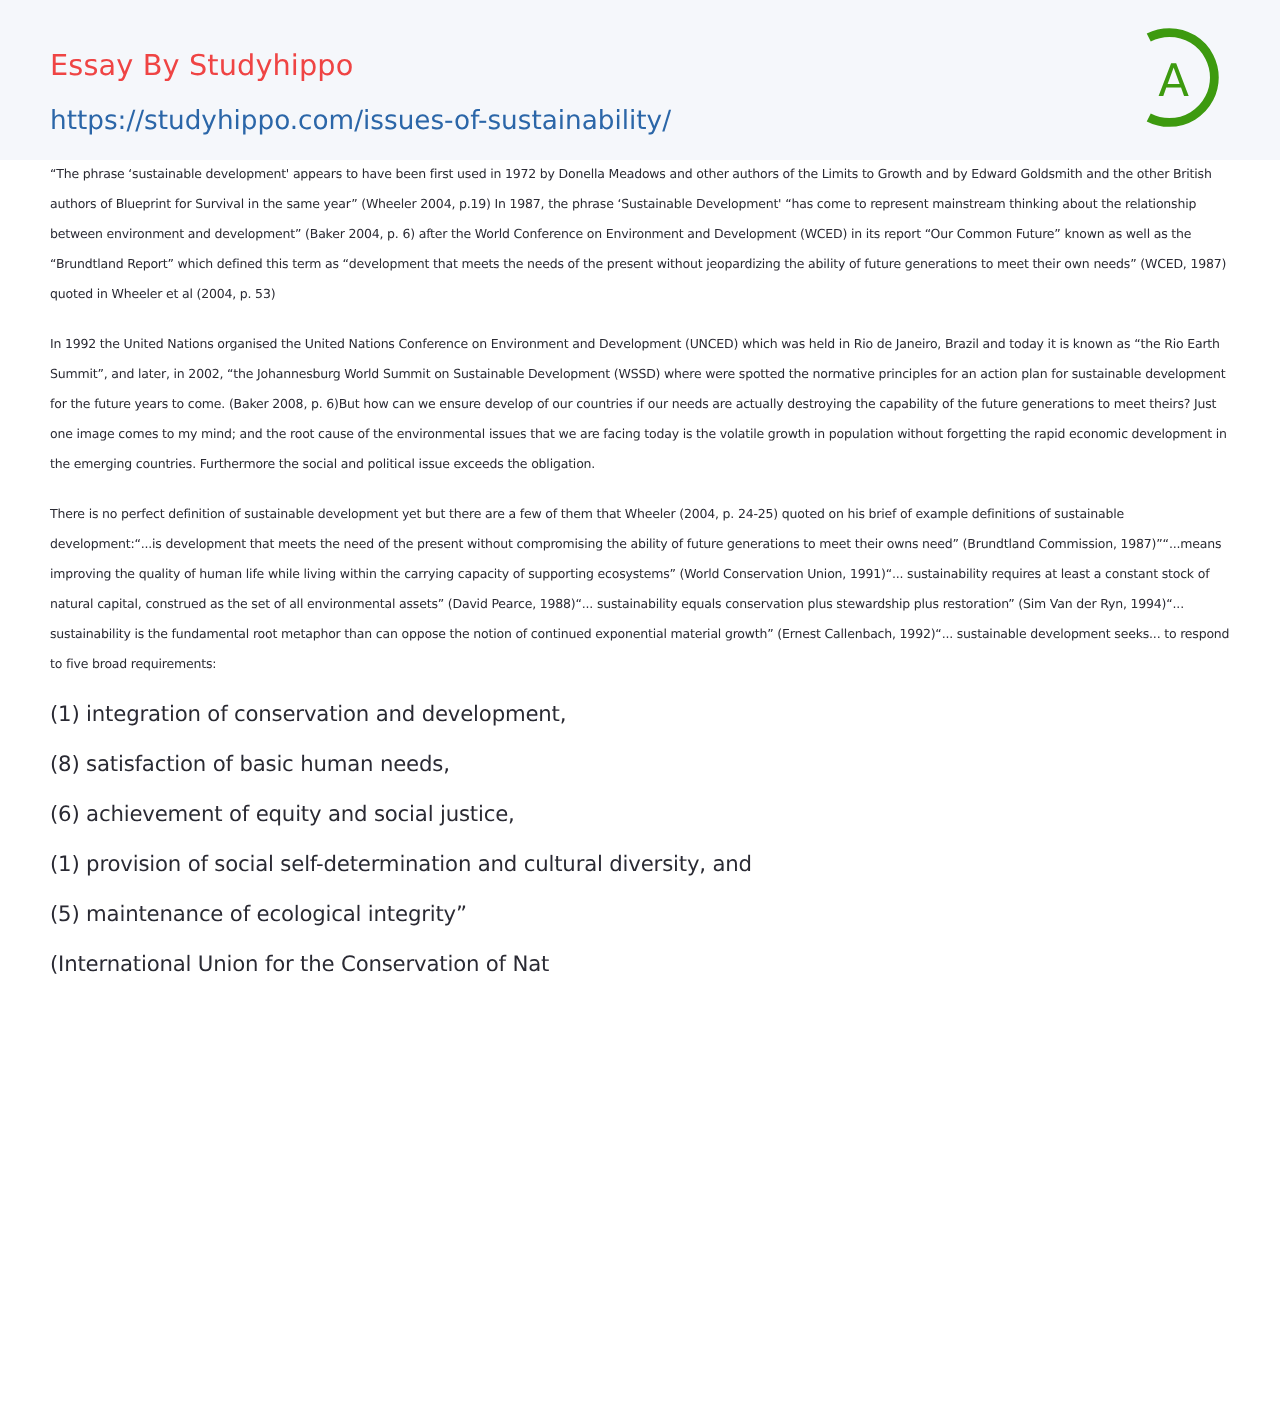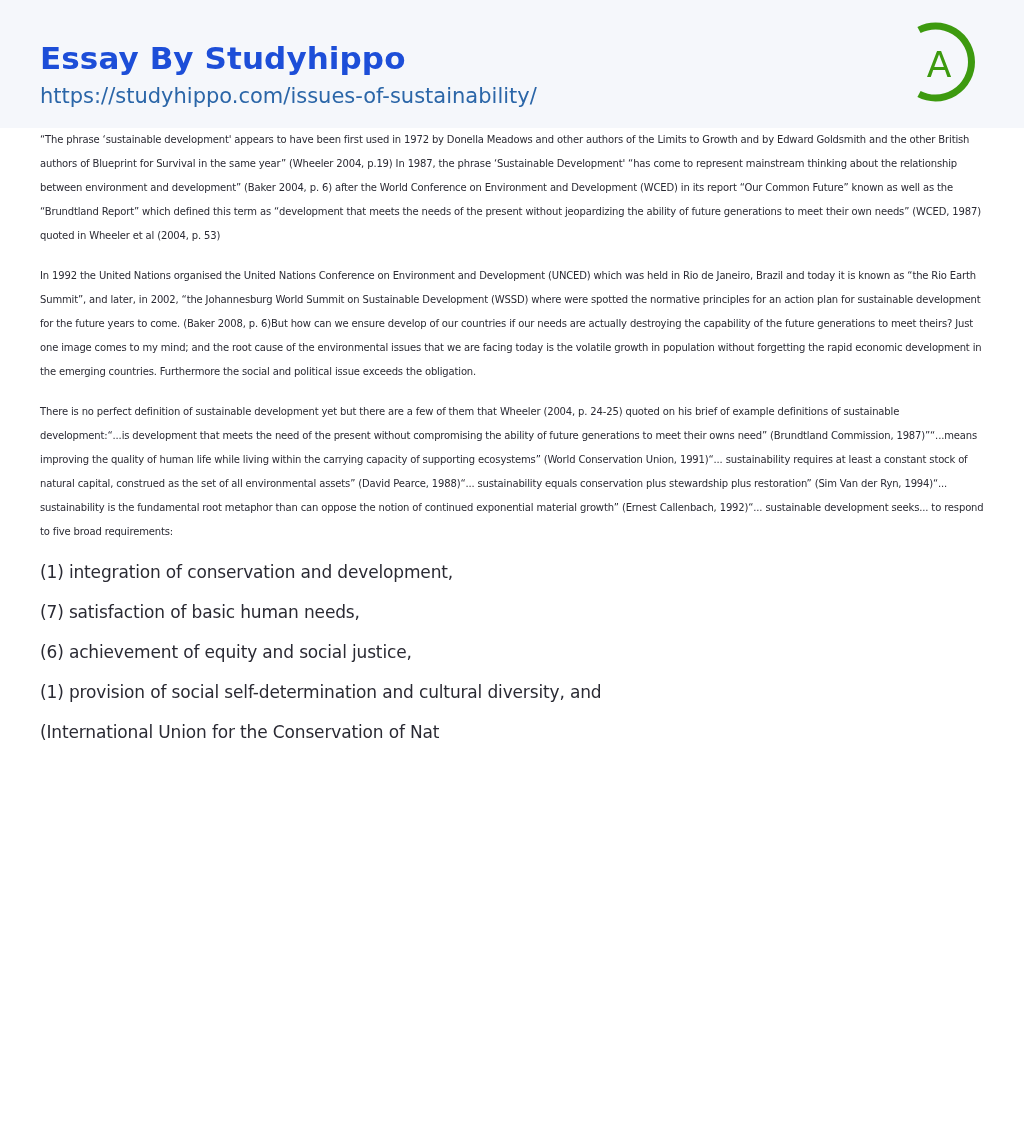--- a/index.html
+++ b/index.html
@@ -15,23 +15,23 @@
     }
     .header {
       position: relative;
       height: 128px;
       background: #f5f7fb;
     }
     .brand-title {
       position: absolute;
       left: 40px;
       top: 40px;
-      font-size: 31px;
-      font-weight: bold;
-      color: #1d4ed8;
+      font-size: 23px;
+      font-weight: normal;
+      color: #ef4444;
       letter-spacing: 0.1px;
     }
     .brand-url {
       position: absolute;
       left: 40px;
       top: 84px;
       font-size: 21px;
       color: #2b66a8;
       text-decoration: none;
     }
@@ -81,17 +81,18 @@
       <text x="33" y="61" text-anchor="middle" font-family="DejaVu Sans, sans-serif" font-size="36" fill="#3d9a0f">A</text>
     </svg>
   </div>
 </div>
 
 <div class="content">
   <p class="para first">“The phrase ‘sustainable development' appears to have been first used in 1972 by Donella Meadows and other authors of the Limits to Growth and by Edward Goldsmith and the other British authors of Blueprint for Survival in the same year” (Wheeler 2004, p.19) In 1987, the phrase ‘Sustainable Development' “has come to represent mainstream thinking about the relationship between environment and development” (Baker 2004, p. 6) after the World Conference on Environment and Development (WCED) in its report “Our Common Future” known as well as the “Brundtland Report” which defined this term as “development that meets the needs of the present without jeopardizing the ability of future generations to meet their own needs” (WCED, 1987) quoted in Wheeler et al (2004, p. 53)</p>
   <p class="para">In 1992 the United Nations organised the United Nations Conference on Environment and Development (UNCED) which was held in Rio de Janeiro, Brazil and today it is known as “the Rio Earth Summit”, and later, in 2002, “the Johannesburg World Summit on Sustainable Development (WSSD) where were spotted the normative principles for an action plan for sustainable development for the future years to come. (Baker 2008, p. 6)But how can we ensure develop of our countries if our needs are actually destroying the capability of the future generations to meet theirs? Just one image comes to my mind; and the root cause of the environmental issues that we are facing today is the volatile growth in population without forgetting the rapid economic development in the emerging countries. Furthermore the social and political issue exceeds the obligation.</p>
   <p class="para">There is no perfect definition of sustainable development yet but there are a few of them that Wheeler (2004, p. 24-25) quoted on his brief of example definitions of sustainable development:“...is development that meets the need of the present without compromising the ability of future generations to meet their owns need” (Brundtland Commission, 1987)”“...means improving the quality of human life while living within the carrying capacity of supporting ecosystems” (World Conservation Union, 1991)“... sustainability requires at least a constant stock of natural capital, construed as the set of all environmental assets” (David Pearce, 1988)“... sustainability equals conservation plus stewardship plus restoration” (Sim Van der Ryn, 1994)“... sustainability is the fundamental root metaphor than can oppose the notion of continued exponential material growth” (Ernest Callenbach, 1992)“... sustainable development seeks... to respond to five broad requirements:</p>
   <p class="list-item">(1) integration of conservation and development,</p>
-  <p class="list-item">(7) satisfaction of basic human needs,</p>
+  <p class="list-item">(8) satisfaction of basic human needs,</p>
   <p class="list-item">(6) achievement of equity and social justice,</p>
   <p class="list-item">(1) provision of social self-determination and cultural diversity, and</p>
+  <p class="list-item">(5) maintenance of ecological integrity”</p>
   <p class="list-item">(International Union for the Conservation of Nat</p>
 </div>
 
 </body></html>

